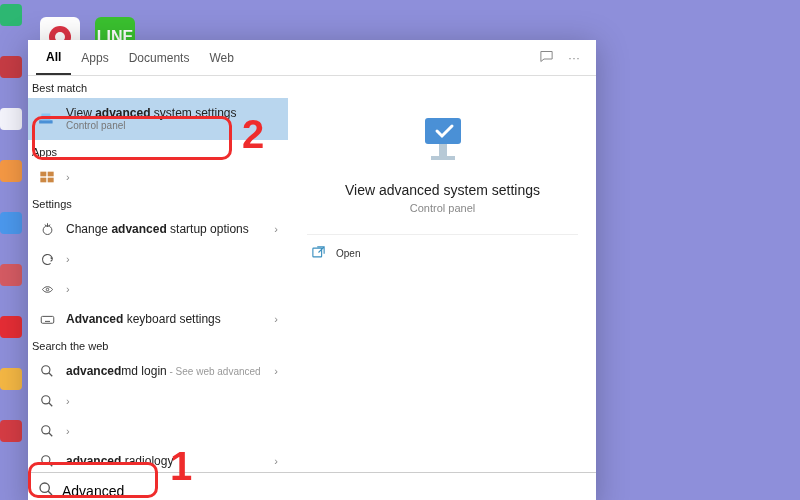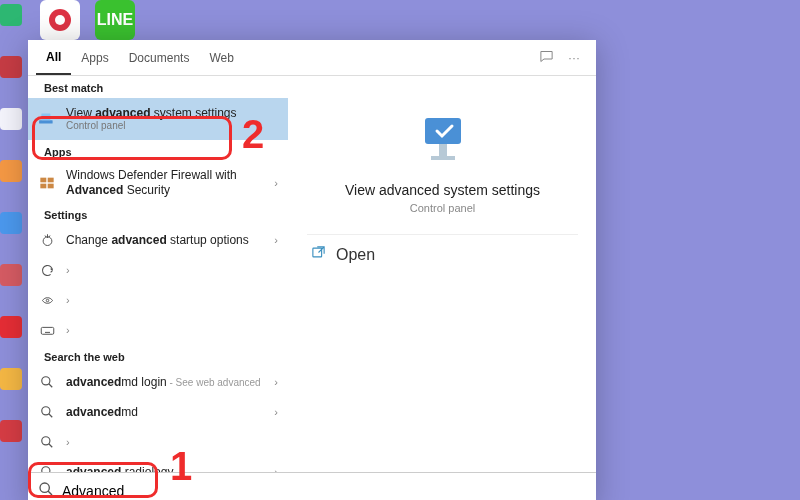--- a/index.html
+++ b/index.html
@@ -5,21 +5,21 @@
   * { box-sizing: border-box; margin: 0; padding: 0; font-family: "Segoe UI", Arial, sans-serif; }
   body {
     width: 800px; height: 500px; overflow: hidden;
     background: #8e8fda; position: relative;
   }
   .desktop-icons {
     position: absolute; left: 0; top: 0; width: 28px; height: 500px;
     display: flex; flex-direction: column; gap: 30px; padding-top: 4px;
   }
   .desktop-icons .di { width: 22px; height: 22px; opacity: 0.9; }
-  .top-row { position: absolute; left: 40px; top: 0; display: flex; gap: 15px; }
+  .top-row { position: absolute; left: 40px; top: 17px; display: flex; gap: 15px; }
   .top-row .ti { width: 40px; height: 40px; border-radius: 6px; }
   .search-panel {
     position: absolute; left: 28px; top: 40px;
     width: 568px; height: 468px;
     background: #fff; display: flex; flex-direction: column;
     box-shadow: 0 4px 30px rgba(0,0,0,0.25);
     justify-content: space-between;
   }
   .tabbar {
     height: 36px; border-bottom: 1px solid #ddd;
@@ -30,22 +30,22 @@
   .tabbar .tab.active { border-bottom: 2px solid #333; font-weight: 600; color: #000; }
   .tabbar .spacer { flex: 1; }
   .tabbar .tb-icon { width: 28px; text-align: center; color: #888; }
   .body { flex: 1; display: flex; overflow: hidden; }
   .left { width: 260px; display: flex; flex-direction: column; overflow-y: auto; }
   .right {
     flex: 1; border-left: 1px solid transparent;
     display: flex; flex-direction: column; padding: 18px;
   }
   .sec-header {
-    font-size: 11px; font-weight: 700; color: #222;
-    padding: 6px 16px 4px;
+    font-size: 11px; font-weight: 400; color: #222;
+    padding: 6px 4px 4px;
   }
   .row {
     display: flex; align-items: center; gap: 10px;
     padding: 6px 10px; font-size: 12px; color: #222;
     cursor: pointer;
   }
   .row .ric { width: 18px; height: 18px; display:flex; align-items:center; justify-content:center; color:#555; }
   .row .txt { flex: 1; line-height: 1.2; }
   .row .sub { display:block; color:#777; font-size:10px; }
   .row .chev { color:#888; font-size:11px; }
@@ -54,21 +54,21 @@
   }
   .web-hint { color:#999; font-size:10px; }
   .preview {
     display:flex; flex-direction:column; align-items:center; margin-top: 20px;
   }
   .preview .pv-icon { width: 64px; height: 56px; margin-bottom: 12px; }
   .preview .pv-title { font-size: 14px; color:#222; }
   .preview .pv-sub { font-size: 11px; color:#888; margin-top:4px; }
   .pv-sep { border-top:1px solid #eee; margin: 20px 0 0; }
   .pv-action {
-    display:flex; align-items:center; gap:10px; padding:10px 4px; font-size:16px;
+    display:flex; align-items:center; gap:10px; padding:10px 4px; font-size:10px;
     cursor:pointer; color:#333;
   }
   .searchbar {
     height: 36px; border-top:1px solid #ccc;
     display:flex; align-items:center; padding:0 10px; gap:8px;
     background:#fff;
   }
   .searchbar input {
     border:none; outline:none; flex:1; font-size:14px;
   }
@@ -142,23 +142,20 @@
       <div class="sec-header">Apps</div>
       <div class="row">
         <span class="ric">
           <svg width="16" height="16" viewBox="0 0 24 24">
               <rect x="2" y="4" width="9" height="7" fill="#c84"></rect>
               <rect x="13" y="4" width="9" height="7" fill="#c84"></rect>
               <rect x="2" y="13" width="9" height="7" fill="#c84"></rect>
               <rect x="13" y="13" width="9" height="7" fill="#c84"></rect>
             </svg>
         </span>
-        <span class="txt">
-          <span>Windows Defender Firewall with </span><b class="hl">Advanced</b><span> Security</span>
-        </span>
         <span class="chev">›</span>
       </div>
 
       <div class="sec-header">Settings</div>
       <div class="row">
         <span class="ric">
             <svg width="15" height="15" viewBox="0 0 24 24" fill="none" stroke="#555" stroke-width="1.6">
               <circle cx="12" cy="13" r="7"></circle>
               <path d="M12 2v6M8 4l2 3M16 4l-2 3"></path>
             </svg>
@@ -183,20 +180,21 @@
           </span>
         <span class="chev">›</span>
       </div>
       <div class="row">
         <span class="ric">
             <svg width="15" height="15" viewBox="0 0 24 24" fill="none" stroke="#555" stroke-width="1.6">
               <rect x="2" y="7" width="20" height="11" rx="2"></rect>
               <path d="M6 11h0M10 11h0M14 11h0M18 11h0M8 15h8"></path>
             </svg>
           </span>
+        <span class="txt"><span></span><b class="hl">Advanced</b><span> keyboard settings</span></span>
         <span class="chev">›</span>
       </div>
 
       <div class="sec-header">Search the web</div>
       <div class="row">
         <span class="ric">
             <svg width="14" height="14" viewBox="0 0 24 24" fill="none" stroke="#555" stroke-width="2">
               <circle cx="10" cy="10" r="7"></circle>
               <path d="M21 21l-6-6"></path>
             </svg>
@@ -204,21 +202,20 @@
         <span class="txt"><span></span><b class="hl">advanced</b><span>md login</span><span class="web-hint"> - See web advanced</span></span>
         <span class="chev">›</span>
       </div>
       <div class="row">
         <span class="ric">
             <svg width="14" height="14" viewBox="0 0 24 24" fill="none" stroke="#555" stroke-width="2">
               <circle cx="10" cy="10" r="7"></circle>
               <path d="M21 21l-6-6"></path>
             </svg>
           </span>
-        <span class="txt"><span></span><b class="hl">advanced</b><span>md</span></span>
         <span class="chev">›</span>
       </div>
       <div class="row">
         <span class="ric">
             <svg width="14" height="14" viewBox="0 0 24 24" fill="none" stroke="#555" stroke-width="2">
               <circle cx="10" cy="10" r="7"></circle>
               <path d="M21 21l-6-6"></path>
             </svg>
           </span>
         <span class="chev">›</span>

